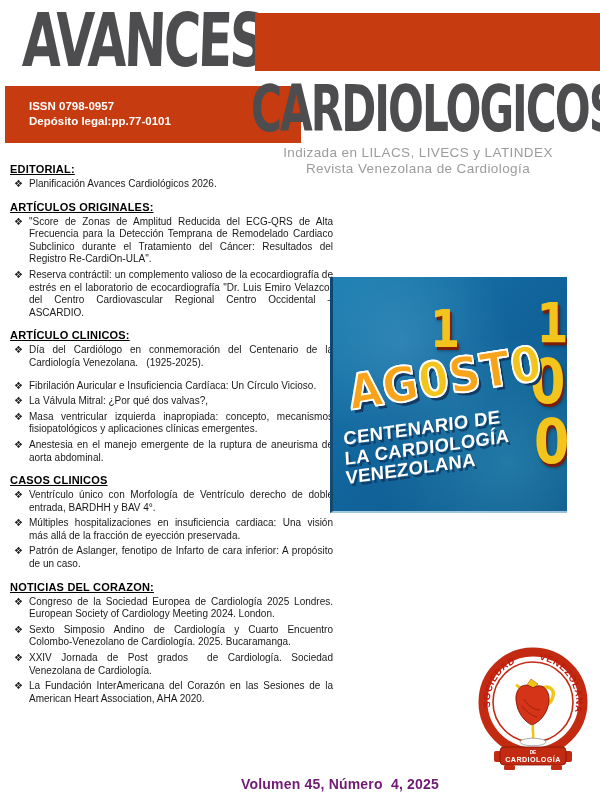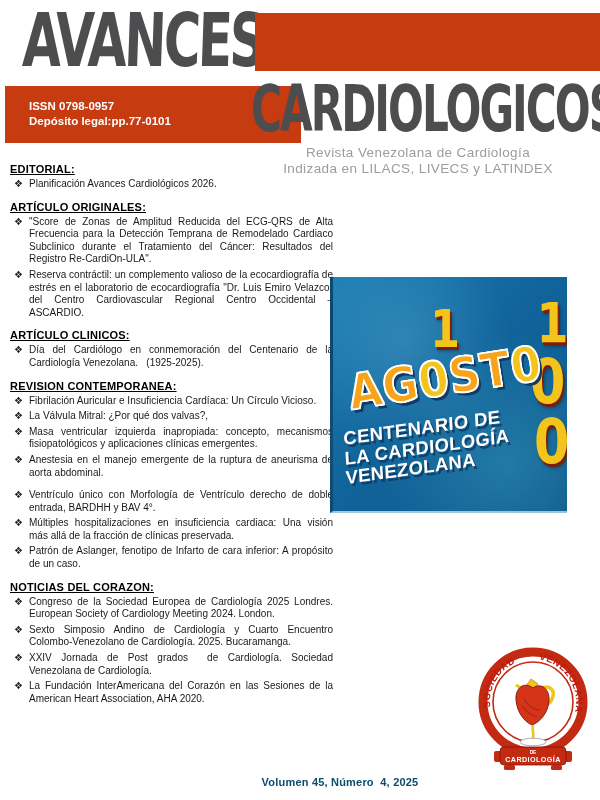--- a/index.html
+++ b/index.html
@@ -76,94 +76,94 @@
   .agosto .zero { color:#f2c41c; }
   .poster-caption {
     position:absolute; left:10px; top:152px; color:#ffffff; font-weight:bold;
     font-size:18.5px; line-height:19.5px; letter-spacing:.4px; white-space:nowrap;
     transform:rotate(-8deg) skewX(-5deg); transform-origin:left top;
     text-shadow:2px 3px 0 rgba(16,58,96,.85);
   }
   
   .volume-line {
     position:absolute; left:170px; top:776px; width:340px; text-align:center;
-    font-weight:bold; font-size:11px; color:#0c4a6e; letter-spacing:.2px;
+    font-weight:bold; font-size:14px; color:#701a75; letter-spacing:.2px;
   }
   .society-logo { position:absolute; left:474px; top:644px; width:118px; height:134px; }
 </style>
 </head>
 <body>
 
 <div class="page">
 
   <div class="avances">AVANCES</div>
   <div class="red-block"></div>
   <div class="issn-bar">
     <div>ISSN 0798-0957</div>
     <div>Depósito legal:pp.77-0101</div>
   </div>
   <div class="cardiologicos">CARDIOLOGICOS</div>
   <div class="subtitle">
+    <div>Indizada en LILACS, LIVECS y LATINDEX</div>
     <div>Revista Venezolana de Cardiología</div>
-    <div>Indizada en LILACS, LIVECS y LATINDEX</div>
   </div>
 
   <div class="toc" id="toc">
       <div class="toc-section">
         <h3>EDITORIAL:</h3>
         <div class="toc-item">
           <span class="toc-bullet">❖</span>
           <span class="toc-text">Planificación Avances Cardiológicos 2026.</span>
         </div>
       </div>
       <div class="toc-section">
-        <h3>ARTÍCULO ORIGINALES:</h3>
+        <h3>ARTÍCULOS ORIGINALES:</h3>
         <div class="toc-item">
           <span class="toc-bullet">❖</span>
           <span class="toc-text">"Score de Zonas de Amplitud Reducida del ECG-QRS de Alta Frecuencia para la Detección Temprana de Remodelado Cardiaco Subclinico durante el Tratamiento del Cáncer: Resultados del Registro Re-CardiOn-ULA".</span>
         </div>
         <div class="toc-item">
           <span class="toc-bullet">❖</span>
           <span class="toc-text">Reserva contráctil: un complemento valioso de la ecocardiografía de estrés en el laboratorio de ecocardiografía "Dr. Luis Emiro Velazco" del Centro Cardiovascular Regional Centro Occidental – ASCARDIO.</span>
         </div>
       </div>
       <div class="toc-section">
         <h3>ARTÍCULO CLINICOS:</h3>
         <div class="toc-item">
           <span class="toc-bullet">❖</span>
           <span class="toc-text">Día del Cardiólogo en conmemoración del Centenario de la Cardiología Venezolana.&nbsp;&nbsp; (1925-2025).</span>
         </div>
       </div>
       <div class="toc-section">
-        <h3>REVISION CONTEMPORANEA:</h3>
         <div class="toc-item">
           <span class="toc-bullet">❖</span>
           <span class="toc-text">Fibrilación Auricular e Insuficiencia Cardíaca: Un Círculo Vicioso.</span>
         </div>
         <div class="toc-item">
           <span class="toc-bullet">❖</span>
           <span class="toc-text">La Válvula Mitral: ¿Por qué dos valvas?,</span>
         </div>
         <div class="toc-item">
           <span class="toc-bullet">❖</span>
           <span class="toc-text">Masa ventricular izquierda inapropiada: concepto, mecanismos fisiopatológicos y aplicaciones clínicas emergentes.</span>
         </div>
         <div class="toc-item">
           <span class="toc-bullet">❖</span>
           <span class="toc-text">Anestesia en el manejo emergente de la ruptura de aneurisma de aorta abdominal.</span>
         </div>
       </div>
       <div class="toc-section">
+        <h3>CASOS CLINICOS</h3>
         <div class="toc-item">
           <span class="toc-bullet">❖</span>
           <span class="toc-text">Ventrículo único con Morfología de Ventrículo derecho de doble entrada, BARDHH y BAV 4°.</span>
         </div>
         <div class="toc-item">
           <span class="toc-bullet">❖</span>
-          <span class="toc-text">Múltiples hospitalizaciones en insuficiencia cardiaca: Una visión más allá de la fracción de clínicas preservada.</span>
+          <span class="toc-text">Múltiples hospitalizaciones en insuficiencia cardiaca: Una visión más allá de la fracción de eyección preservada.</span>
         </div>
         <div class="toc-item">
           <span class="toc-bullet">❖</span>
           <span class="toc-text">Patrón de Aslanger, fenotipo de Infarto de cara inferior: A propósito de un caso.</span>
         </div>
       </div>
       <div class="toc-section">
         <h3>NOTICIAS DEL CORAZON:</h3>
         <div class="toc-item">
           <span class="toc-bullet">❖</span>

